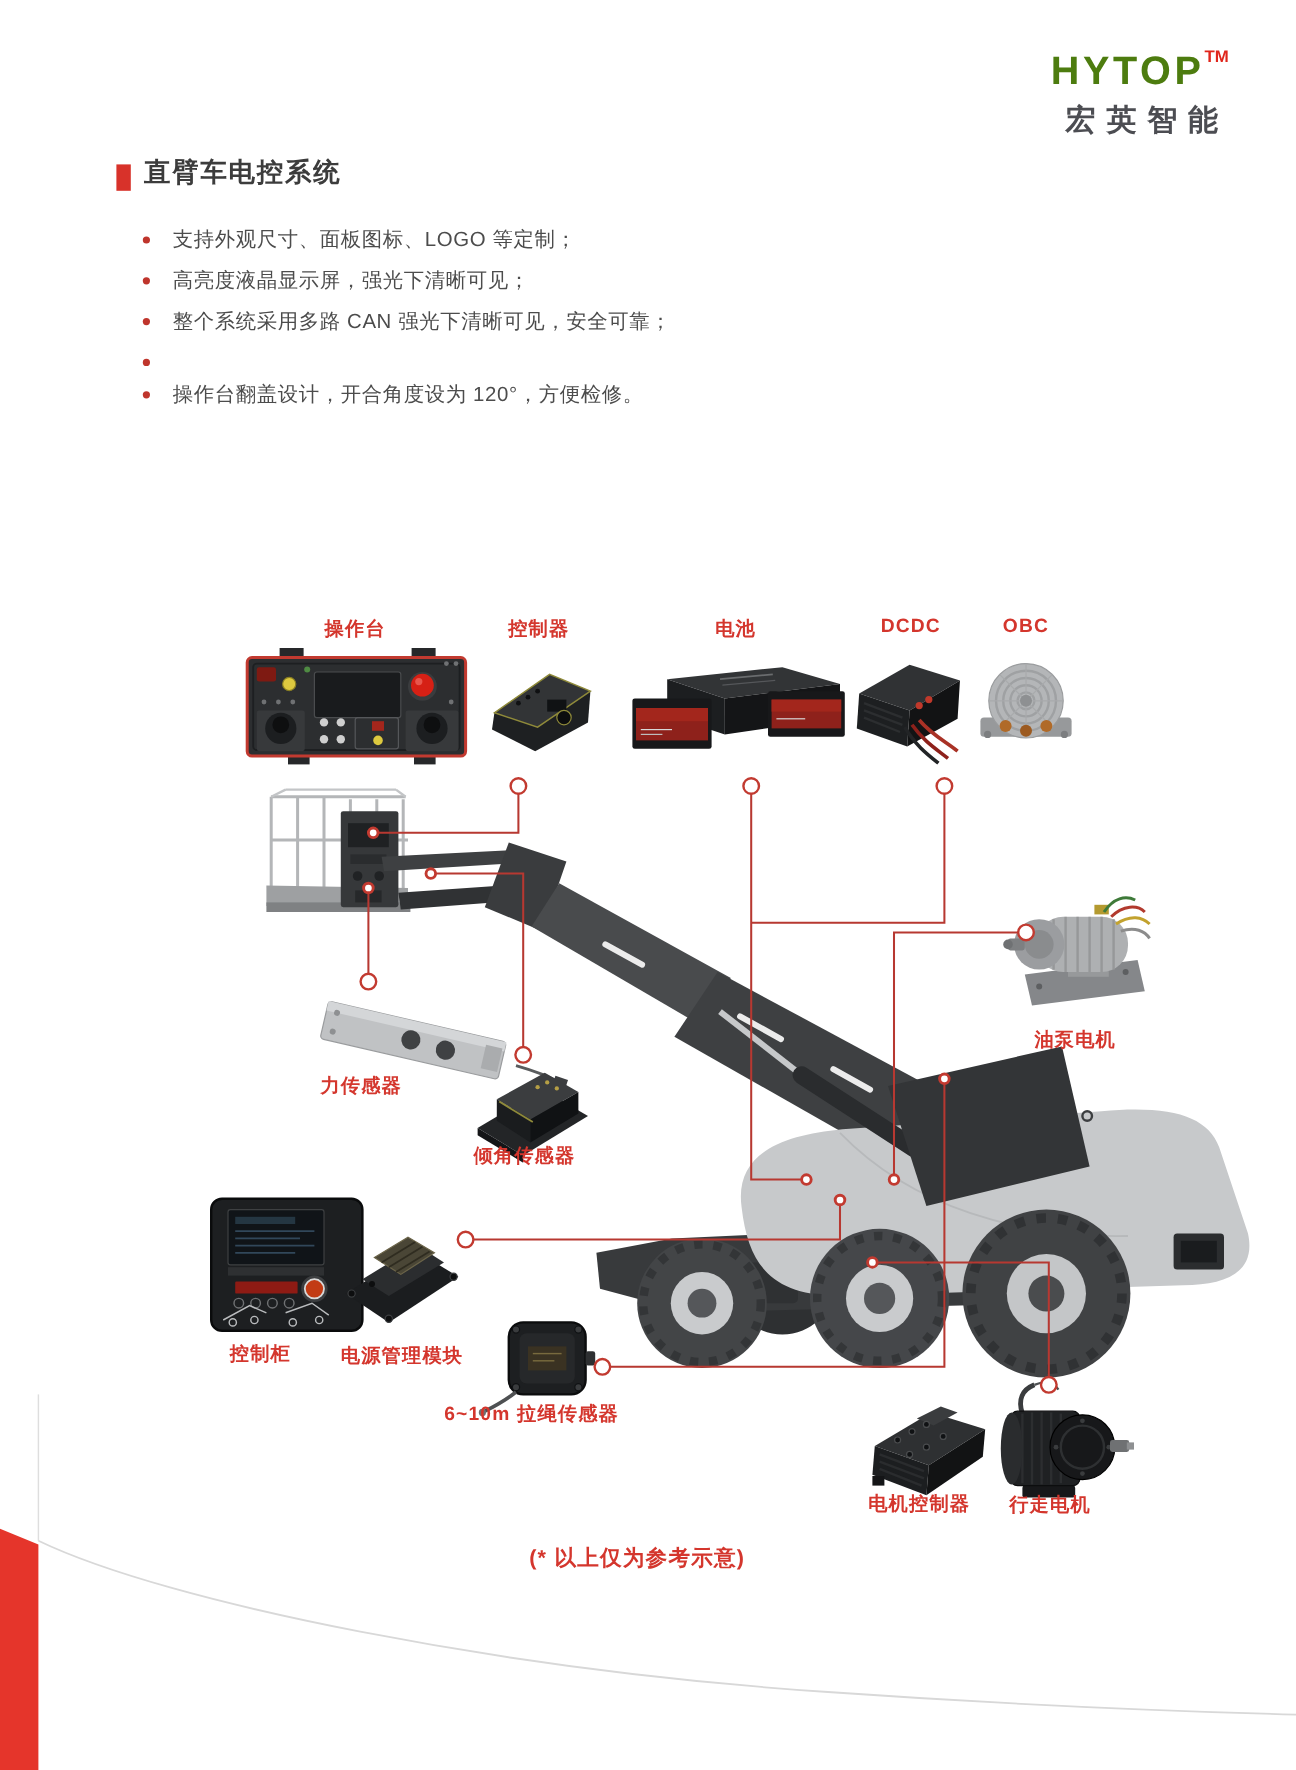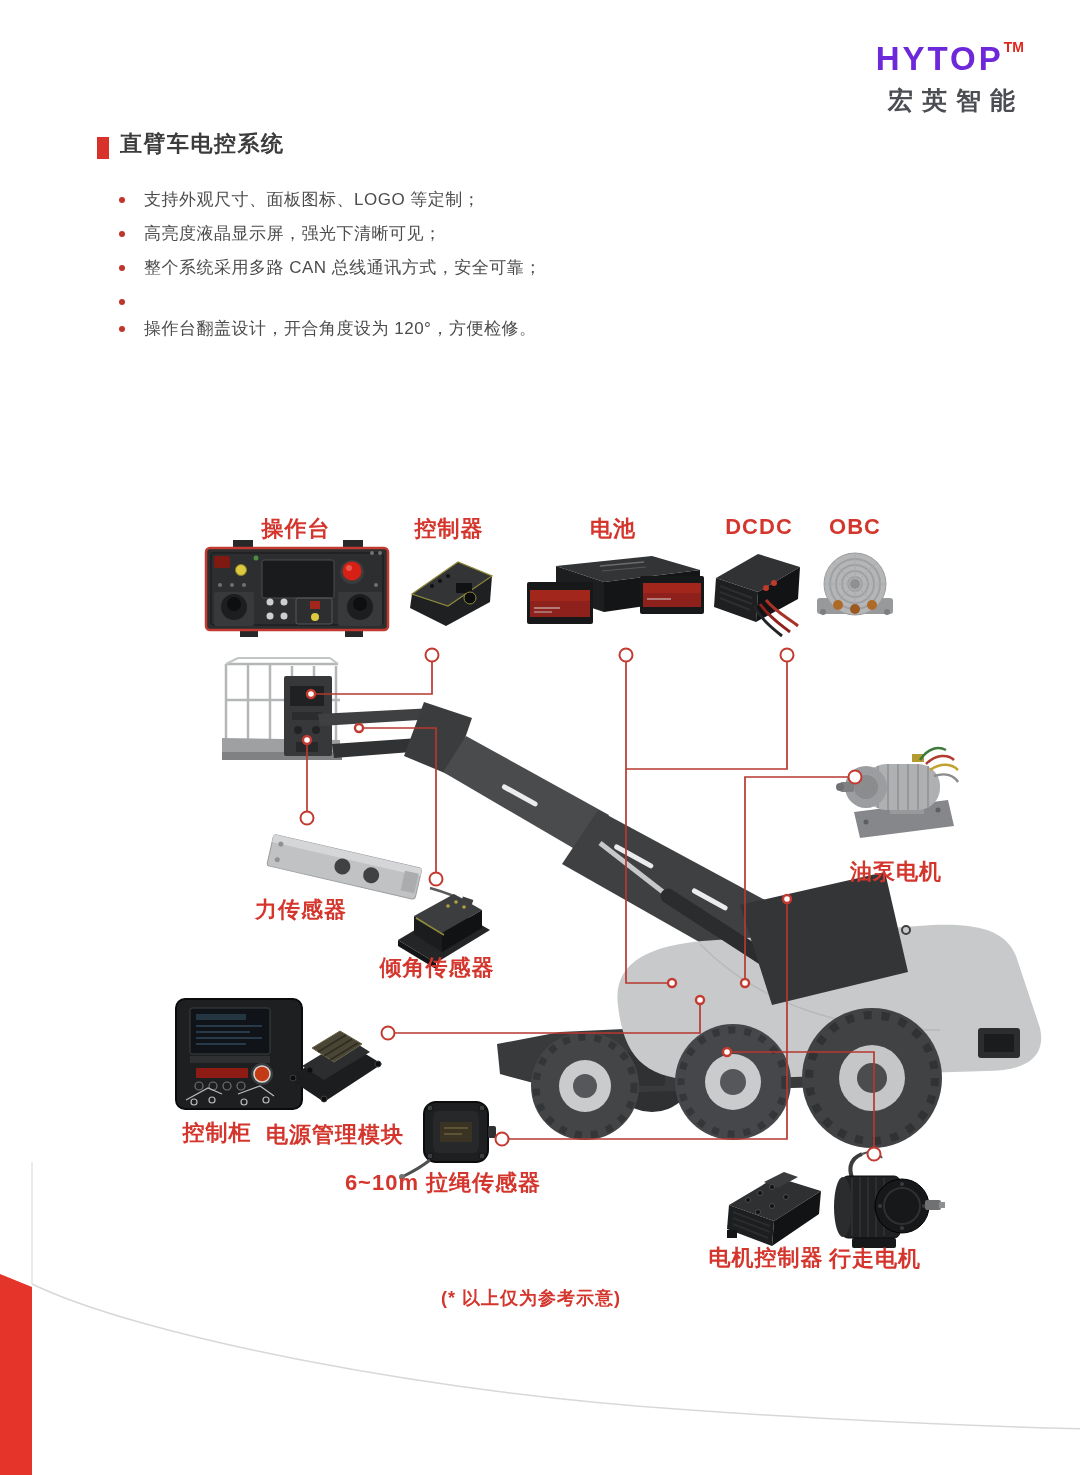--- a/index.html
+++ b/index.html
@@ -1,33 +1,33 @@
 <!DOCTYPE html>
 <html><head>
 <meta charset="utf-8">
 <style>
   html,body{margin:0;padding:0;background:#ffffff;}
   .page{position:relative;width:1080px;height:1475px;background:#fff;overflow:hidden;
         font-family:"Liberation Sans","DejaVu Sans",sans-serif;}
   
   .logo{position:absolute;top:42px;right:56px;text-align:center;line-height:1;}
-  .logo-brand{font-size:33px;font-weight:bold;color:#6d28d9;letter-spacing:3px;display:inline-block;}
+  .logo-brand{font-size:33px;font-weight:bold;color:#4d7c0f;letter-spacing:3px;display:inline-block;}
   .logo-tm{font-size:14px;color:#e0261c;vertical-align:top;position:relative;top:-2px;font-weight:bold;}
   .logo-sub{font-size:25px;font-weight:bold;color:#4c4d52;letter-spacing:9px;margin-top:13px;text-indent:9px;text-align:right;}
   
   .title-row{position:absolute;left:97px;top:129px;display:flex;align-items:flex-end;}
   .title-marker{width:12px;height:22px;background:#d8322a;margin-right:11px;flex:none;}
   .page-title{font-size:22px;font-weight:bold;color:#3c3c3c;margin:0;letter-spacing:1.5px;}
   
   .features{position:absolute;left:119px;top:190px;margin:0;padding:0;list-style:none;}
   .features li{display:flex;align-items:flex-start;margin-bottom:14px;font-size:17px;
                color:#4c4c4c;letter-spacing:0.5px;line-height:20px;}
   .features .dot{width:6px;height:6px;border-radius:50%;background:#bf352c;margin:7px 19px 0 0;flex:none;}
   
-  .lbl{position:absolute;transform:translateX(-50%);font-size:22px;color:#d4362d;
+  .lbl{position:absolute;transform:translateX(-50%);font-size:16px;color:#d4362d;
        font-weight:600;white-space:nowrap;letter-spacing:1px;}
   .note{position:absolute;left:531px;top:1286px;transform:translateX(-50%);
         font-size:18px;color:#d4362d;font-weight:600;letter-spacing:1px;}
   .scene{position:absolute;left:0;top:0;}
 </style>
 </head>
 <body>
 
 <div class="page">
 
@@ -47,21 +47,21 @@
     <li>
         <span class="dot"></span>
         <span>支持外观尺寸、面板图标、LOGO 等定制；</span>
       </li>
     <li>
         <span class="dot"></span>
         <span>高亮度液晶显示屏，强光下清晰可见；</span>
       </li>
     <li>
         <span class="dot"></span>
-        <span>整个系统采用多路 CAN 总线通讯方式，安全可靠；</span>
+        <span>整个系统采用多路 CAN 强光下清晰可见，安全可靠；</span>
       </li>
     <li>
         <span class="dot"></span>
       </li>
     <li>
         <span class="dot"></span>
         <span>操作台翻盖设计，开合角度设为 120°，方便检修。</span>
       </li>
   </ul>
 

